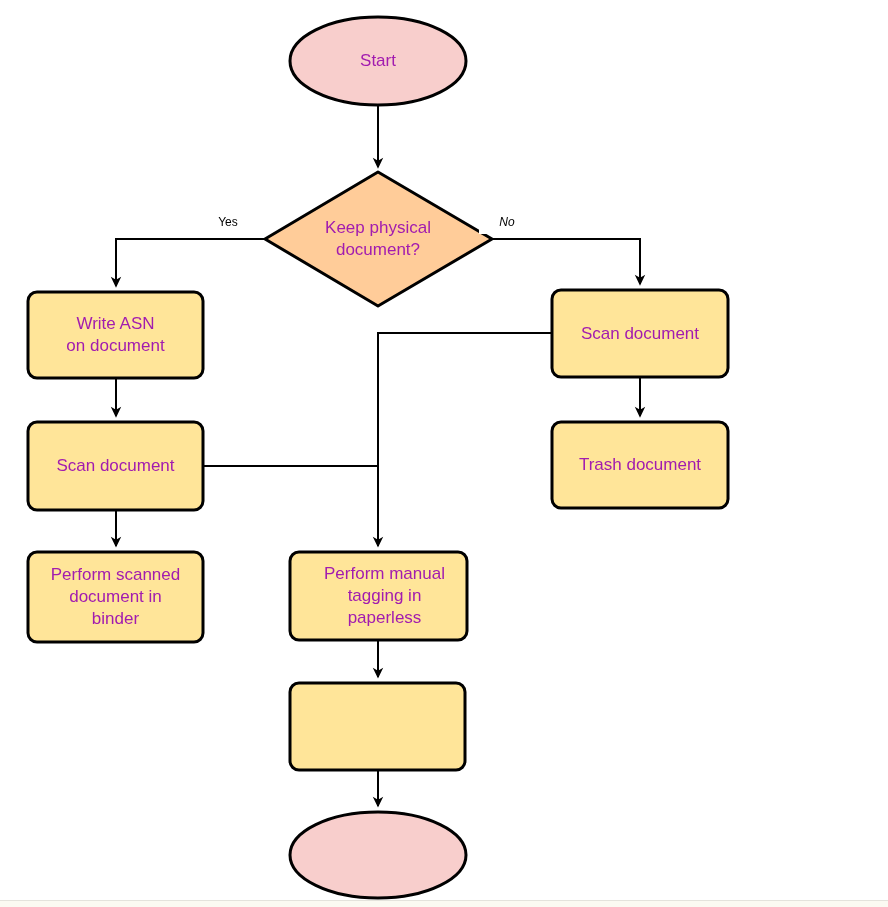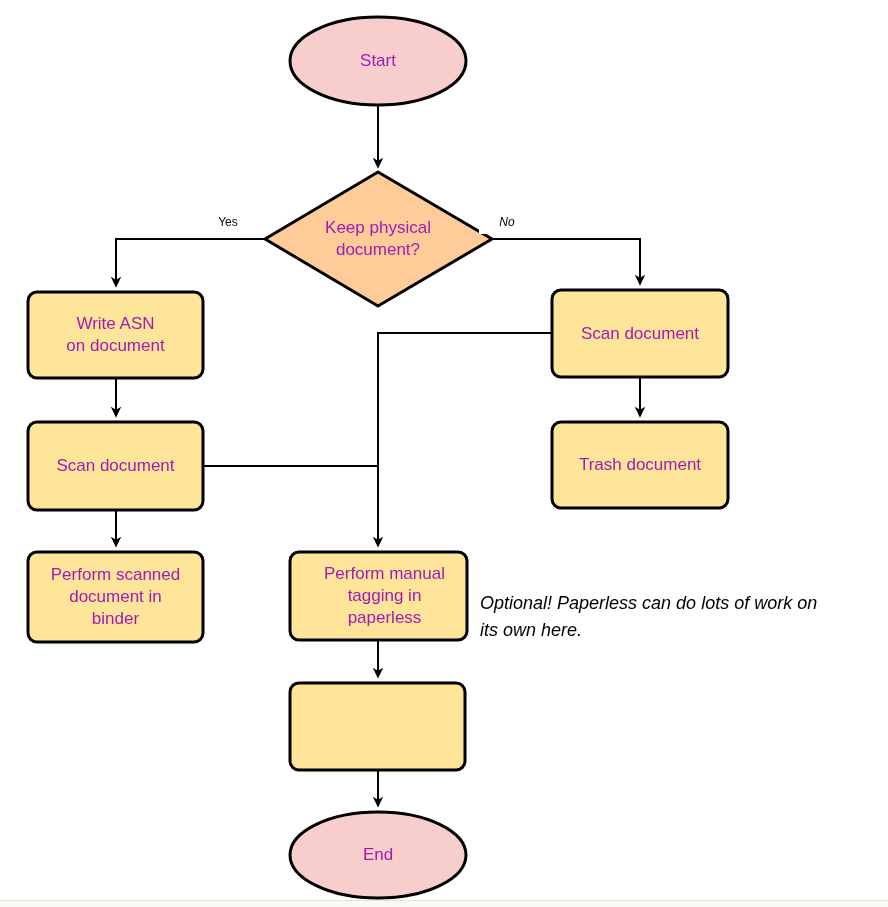--- a/index.html
+++ b/index.html
@@ -84,22 +84,19 @@
 on document</div>
   <div class="node-label" style="left:28px;top:422px;width:175px;height:88px;">Scan document</div>
   <div class="node-label" style="left:28px;top:552px;width:175px;height:90px;">Perform scanned
 document in
 binder</div>
   <div class="node-label" style="left:552px;top:290px;width:176px;height:87px;">Scan document</div>
   <div class="node-label" style="left:552px;top:422px;width:176px;height:86px;">Trash document</div>
   <div class="node-label" style="left:290px;top:552px;width:177px;height:88px;margin-left:6px;">Perform manual
 tagging in
 paperless</div>
-  <div class="node-label" style="left:290px;top:812px;width:176px;height:86px;">End</div>
 
   <div class="edge-label" style="left:200px;top:210px;width:56px;height:24px;">Yes</div>
   <div class="edge-label" style="left:479px;top:210px;width:56px;height:24px;font-style:italic;">No</div>
 
-  <div class="note-text" style="left:480px;top:590px;width:402px;">Optional! Paperless can do lots of work on
-its own here.</div>
 
   <div class="page-bottom-edge"></div>
 </div>
 
 </body></html>

